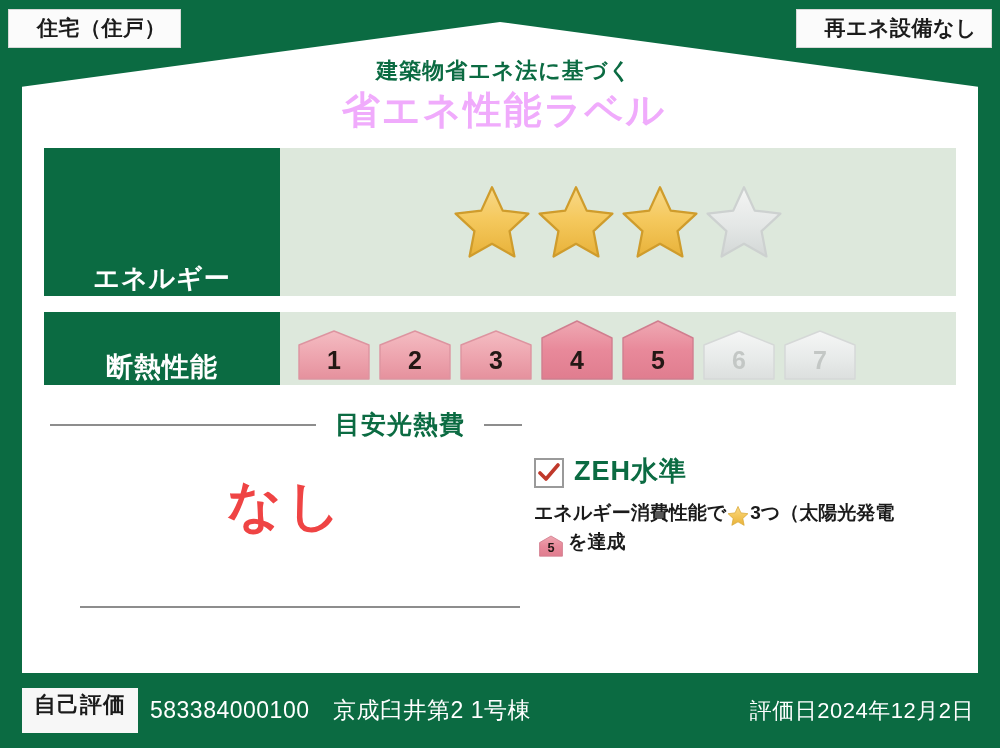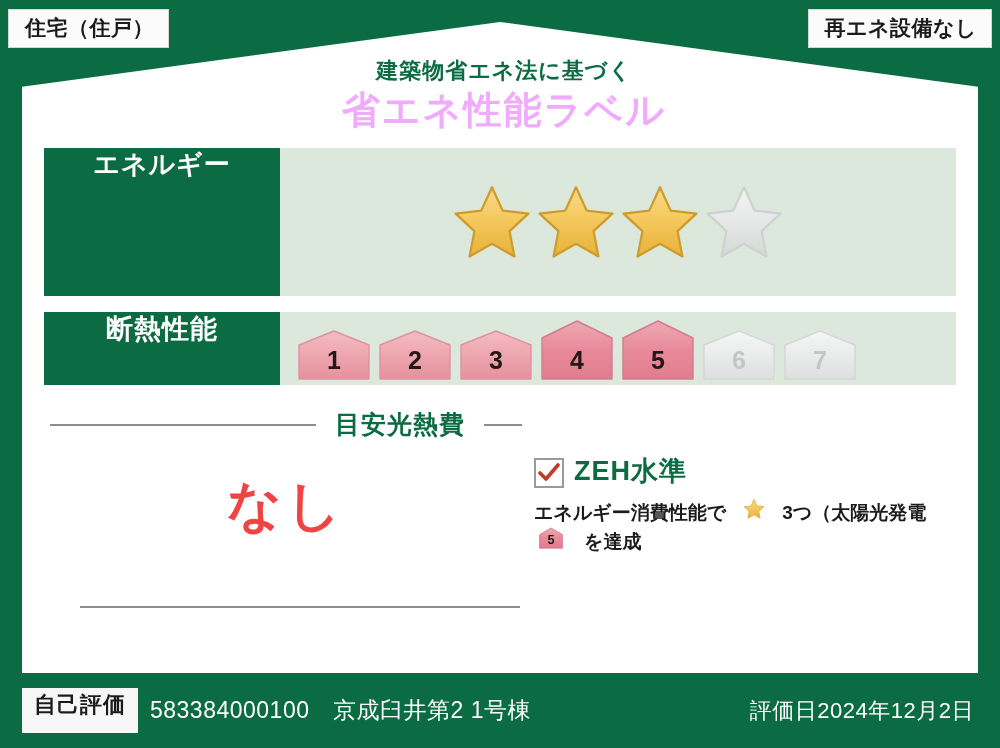--- a/index.html
+++ b/index.html
@@ -39,21 +39,21 @@
 
   .corner-badge {
     position: absolute;
     top: 9px;
     background: #fbfbfb;
     border: 1px solid #d8d8d8;
     color: #1b1b1b;
     font-size: 21px;
     font-weight: bold;
     letter-spacing: 0.5px;
-    padding: 6px 14px 8px 16px;
+    padding: 6px 14px 8px 28px;
     line-height: 1.1;
     z-index: 6;
   }
   .corner-badge.left  { left: 8px; }
   .corner-badge.right { right: 8px; }
 
   .title-block {
     position: absolute;
     left: 0; right: 0;
     top: 58px;
@@ -99,21 +99,21 @@
 
   .perf-label {
     background: #0b6b42;
     color: #ffffff;
     font-size: 26px;
     font-weight: bold;
     letter-spacing: 1px;
     display: flex;
     flex-direction: column;
     align-items: center;
-    justify-content: flex-start;
+    justify-content: flex-end;
     line-height: 1.3;
     flex: 0 0 236px;
     text-align: center;
   }
   .perf-label.insul-lbl { font-size: 27px; }
 
   .perf-value {
     flex: 1 1 auto;
     background: #dde8dc;
     display: flex;
@@ -233,21 +233,21 @@
     line-height: 1;
   }
   .zeh-desc {
     margin-top: 10px;
     color: #1b1b1b;
     font-size: 19px;
     font-weight: bold;
     line-height: 1.55;
     letter-spacing: 0px;
   }
-  .zeh-desc .line { display: flex; align-items: flex-start; flex-wrap: nowrap; gap: 16px; }
+  .zeh-desc .line { display: flex; align-items: flex-end; flex-wrap: nowrap; }
   .inline-star { width: 22px; height: 22px; margin: 0 1px; vertical-align: middle; }
   .inline-house { width: 26px; height: 22px; margin: 0 4px; vertical-align: middle; }
 
   
   .footer {
     position: absolute;
     left: 0;
     bottom: 0;
     width: 1000px;
     height: 75px;

